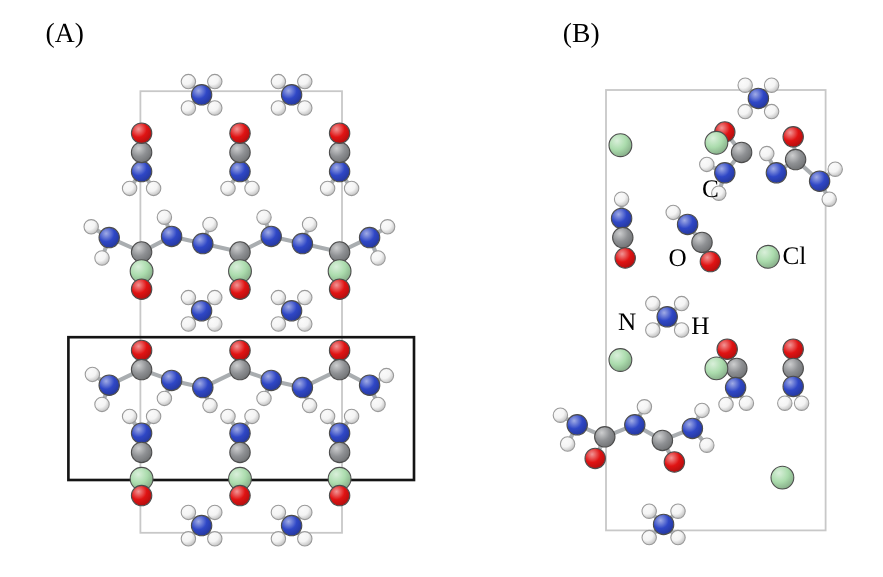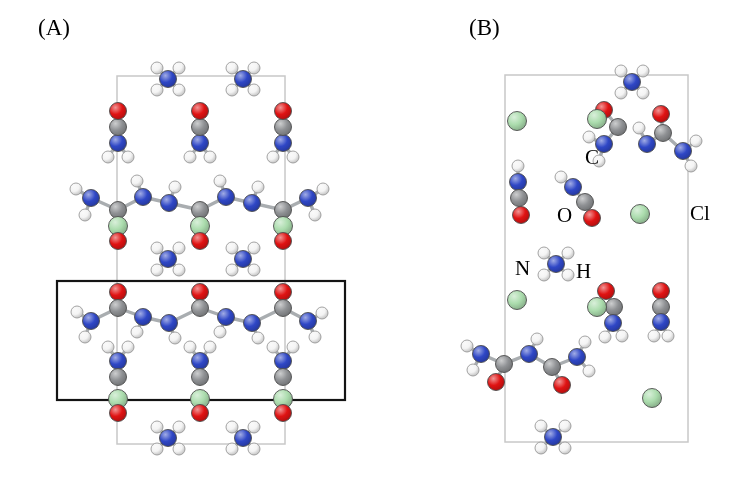--- a/index.html
+++ b/index.html
@@ -5,21 +5,21 @@
   html,body{margin:0;padding:0}
   body{background:#ffffff;font-family:"Liberation Serif", serif}
   .figure{position:relative;width:736px;height:481px;background:#ffffff;overflow:hidden}
   .figure svg{position:absolute;left:0;top:0}
   .lbl{position:absolute;color:#000;font-size:21px;line-height:1;white-space:nowrap;user-select:none}
   .panel-lbl{font-size:23px}
   #lblA{left:38px;top:16px}
   #lblB{left:469px;top:16px}
   #lblC{left:585px;top:147px}
   #lblO{left:557px;top:205px}
-  #lblCl{left:690px;top:203px}
+  #lblCl{left:652px;top:203px}
   #lblN{left:515px;top:258px}
   #lblH{left:576px;top:261px}
 </style>
 </head>
 <body>
 
 <div class="figure">
   <svg id="mol" width="736" height="481" viewBox="0 0 736 481">
       <defs>
         <radialGradient id="g-O" cx="35%" cy="30%" r="80%">

